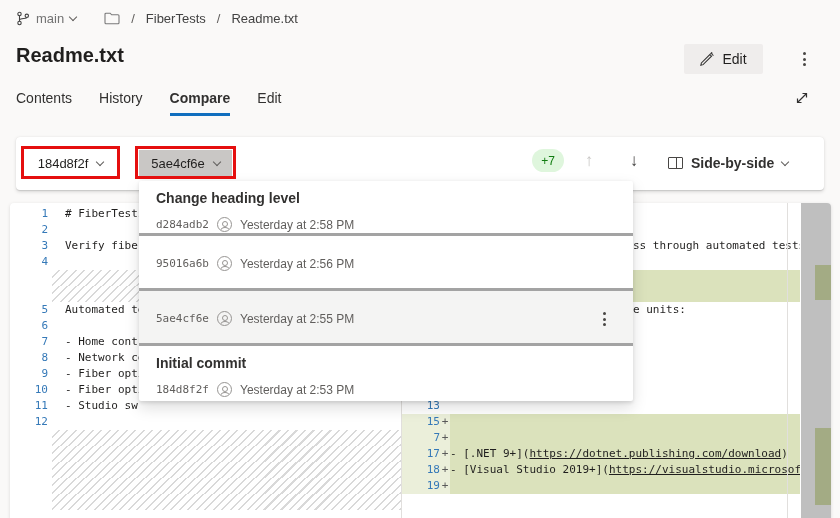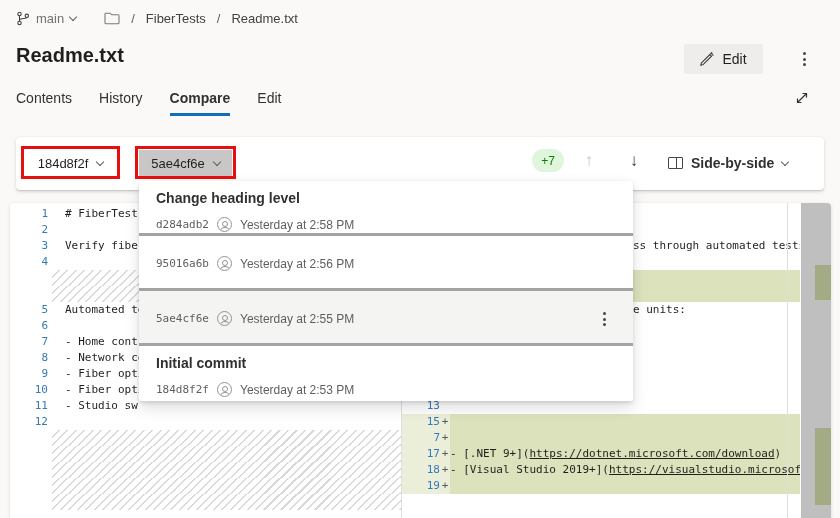--- a/index.html
+++ b/index.html
@@ -203,21 +203,21 @@
         <div class="row added"><span class="lngroup"><span class="ln">6</span><span class="gut-plus">+</span></span><span class="code"></span></div>
         <div class="row plain"><span class="lngroup"><span class="ln">7</span><span class="gut-plus"></span></span><span class="code frag-pad"><span>e units:</span></span></div>
         <div class="row plain"><span class="lngroup"><span class="ln">8</span><span class="gut-plus"></span></span><span class="code"></span></div>
         <div class="row plain"><span class="lngroup"><span class="ln">9</span><span class="gut-plus"></span></span><span class="code"></span></div>
         <div class="row plain"><span class="lngroup"><span class="ln">10</span><span class="gut-plus"></span></span><span class="code"></span></div>
         <div class="row plain"><span class="lngroup"><span class="ln">11</span><span class="gut-plus"></span></span><span class="code"></span></div>
         <div class="row plain"><span class="lngroup"><span class="ln">12</span><span class="gut-plus"></span></span><span class="code"></span></div>
         <div class="row plain"><span class="lngroup"><span class="ln">13</span><span class="gut-plus"></span></span></div>
         <div class="row added"><span class="lngroup"><span class="ln">15</span><span class="gut-plus">+</span></span></div>
         <div class="row added"><span class="lngroup"><span class="ln">7</span><span class="gut-plus">+</span></span><span class="code"></span></div>
-        <div class="row added"><span class="lngroup"><span class="ln">17</span><span class="gut-plus">+</span></span><span class="code"><span>- [.NET 9+](</span><span class="codelink">https://dotnet.microsoft.com/download</span><span>)</span></span></div>
+        <div class="row added"><span class="lngroup"><span class="ln">17</span><span class="gut-plus">+</span></span><span class="code"><span>- [.NET 9+](</span><span class="codelink">https://dotnet.publishing.com/download</span><span>)</span></span></div>
         <div class="row added"><span class="lngroup"><span class="ln">18</span><span class="gut-plus">+</span></span><span class="code"><span>- [Visual Studio 2019+](</span><span class="codelink">https://visualstudio.microsoft</span></span></div>
         <div class="row added"><span class="lngroup"><span class="ln">19</span><span class="gut-plus">+</span></span><span class="code"></span></div>
       </div>
     </div>
   <div class="edge-line"></div>
   <div class="scroll-track">
     <div class="scroll-marker marker-1"></div>
     <div class="scroll-marker marker-2"></div>
   </div>
 </div>

